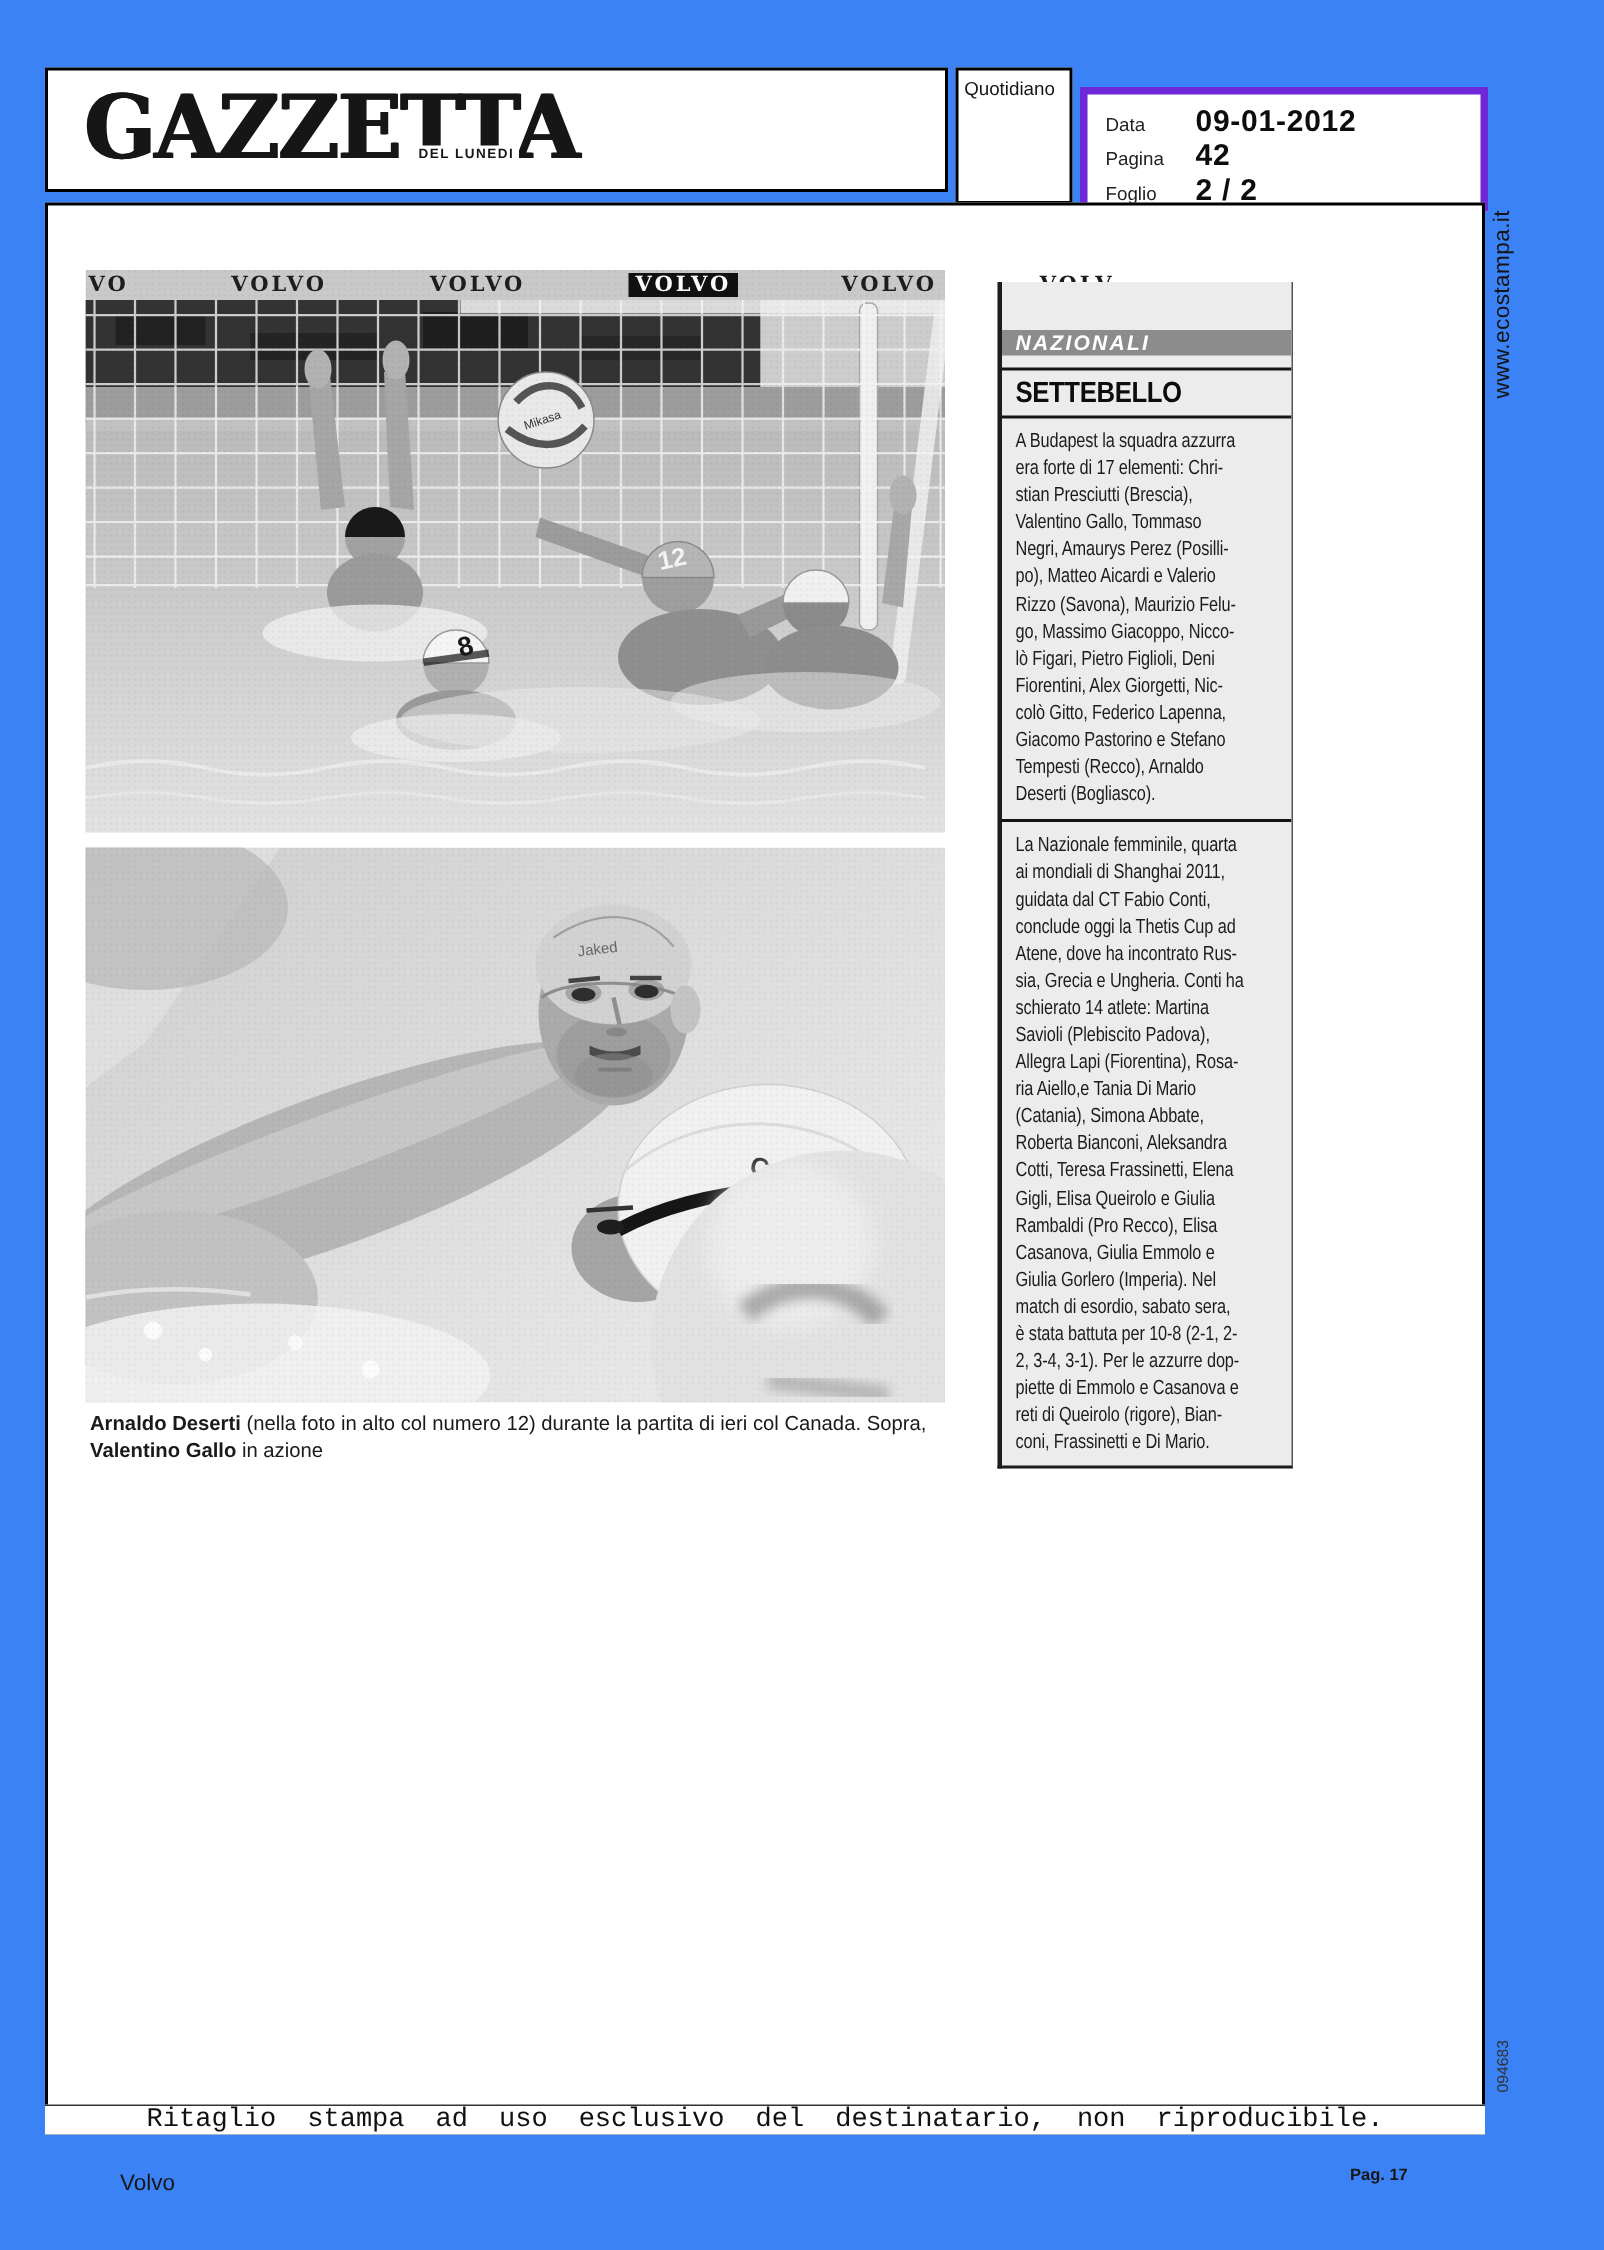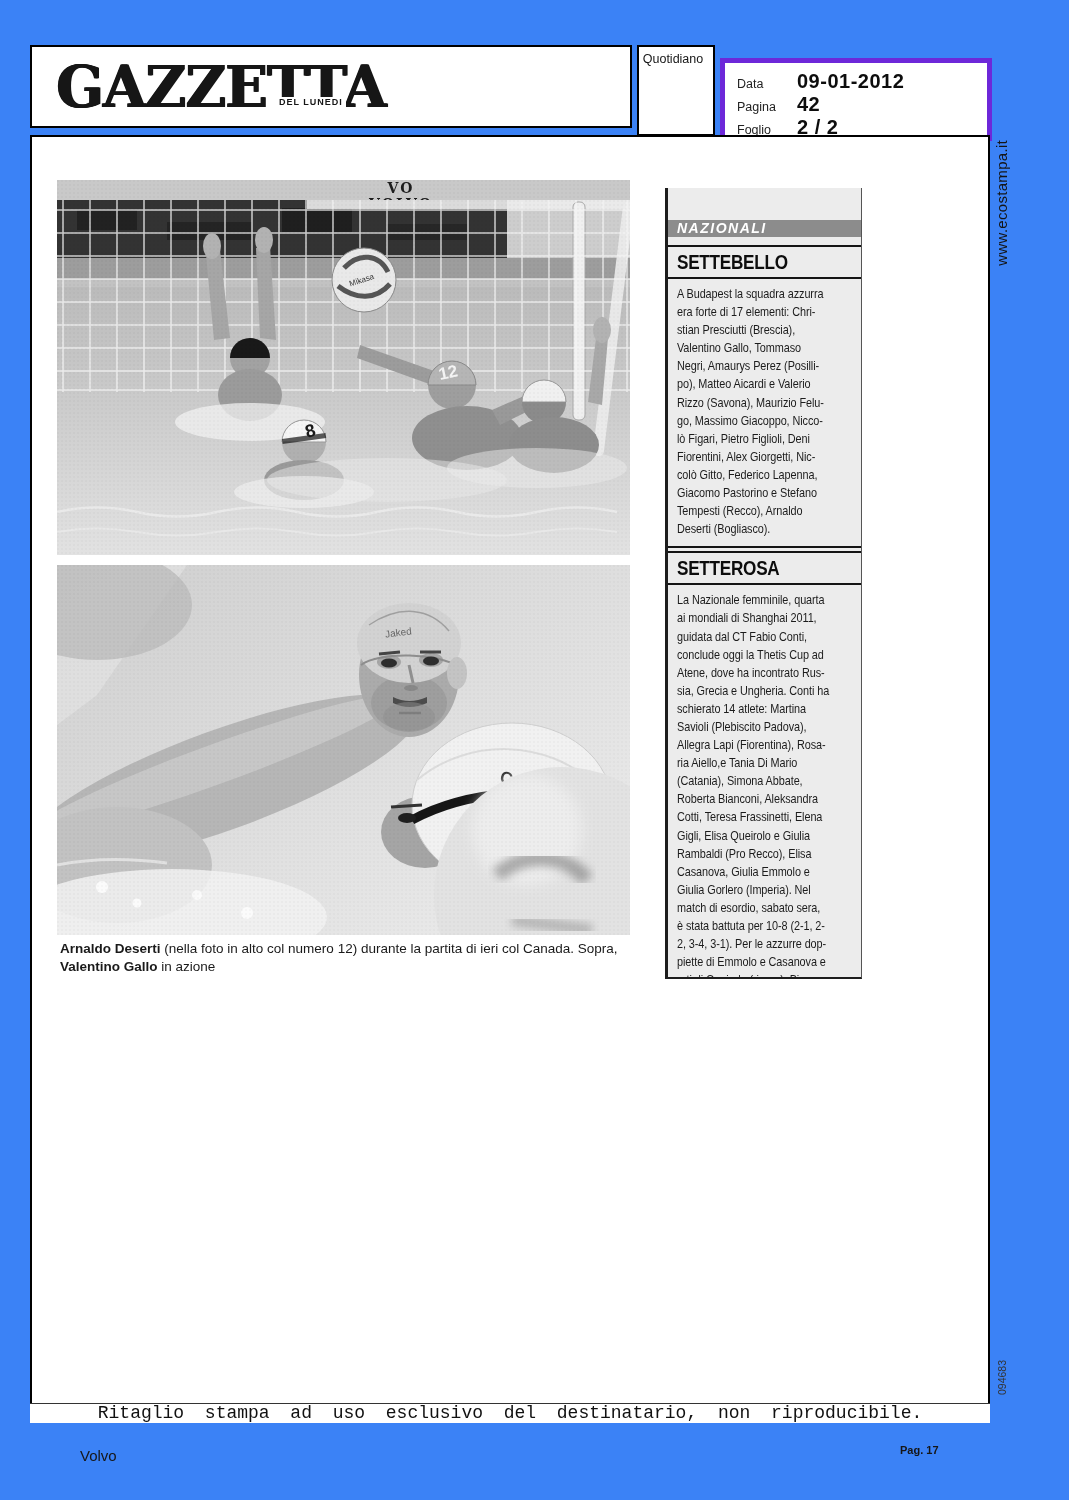--- a/index.html
+++ b/index.html
@@ -43,21 +43,21 @@
     border:2px solid #000; background:#fff;
   }
   
   .photo-top { position:absolute; left:57px; top:180px; width:573px; height:375px; }
   .photo-bottom { position:absolute; left:57px; top:565px; width:573px; height:370px; }
   .photo-top svg, .photo-bottom svg { display:block; width:100%; height:100%; }
   .banner {
     position:absolute; left:57px; top:180px; width:688px; height:20px;
     display:flex; justify-content:space-between; align-items:center; padding:0 2px;
     font-family:"DejaVu Serif", serif; font-weight:bold; font-size:14px;
-    letter-spacing:2px; color:#1d1d1d; overflow:hidden;flex-direction:column;
+    letter-spacing:2px; color:#1d1d1d; overflow:hidden;
   }
   .banner span { white-space:nowrap; }
   .banner .hl { background:#101010; color:#fafafa; padding:0 5px; }
   .caption {
     position:absolute; left:60px; top:940px; width:565px;
     font-size:13.5px; line-height:17.5px; color:#1a1a1a;
   }
   .caption b { font-weight:bold; }
   
   .column {
@@ -351,23 +351,20 @@
 go, Massimo Giacoppo, Nicco-
 lò Figari, Pietro Figlioli, Deni
 Fiorentini, Alex Giorgetti, Nic-
 colò Gitto, Federico Lapenna,
 Giacomo Pastorino e Stefano
 Tempesti (Recco), Arnaldo
 Deserti (Bogliasco).</span>
     </div>
 
     <div class="art-divider"></div>
-    <div class="art-head" style="margin-top:3px;">
-      <span class="t">SETTEROSA</span>
-    </div>
     <div class="art-body">
       <span class="txt">La Nazionale femminile, quarta
 ai mondiali di Shanghai 2011,
 guidata dal CT Fabio Conti,
 conclude oggi la Thetis Cup ad
 Atene, dove ha incontrato Rus-
 sia, Grecia e Ungheria. Conti ha
 schierato 14 atlete: Martina
 Savioli (Plebiscito Padova),
 Allegra Lapi (Fiorentina), Rosa-

